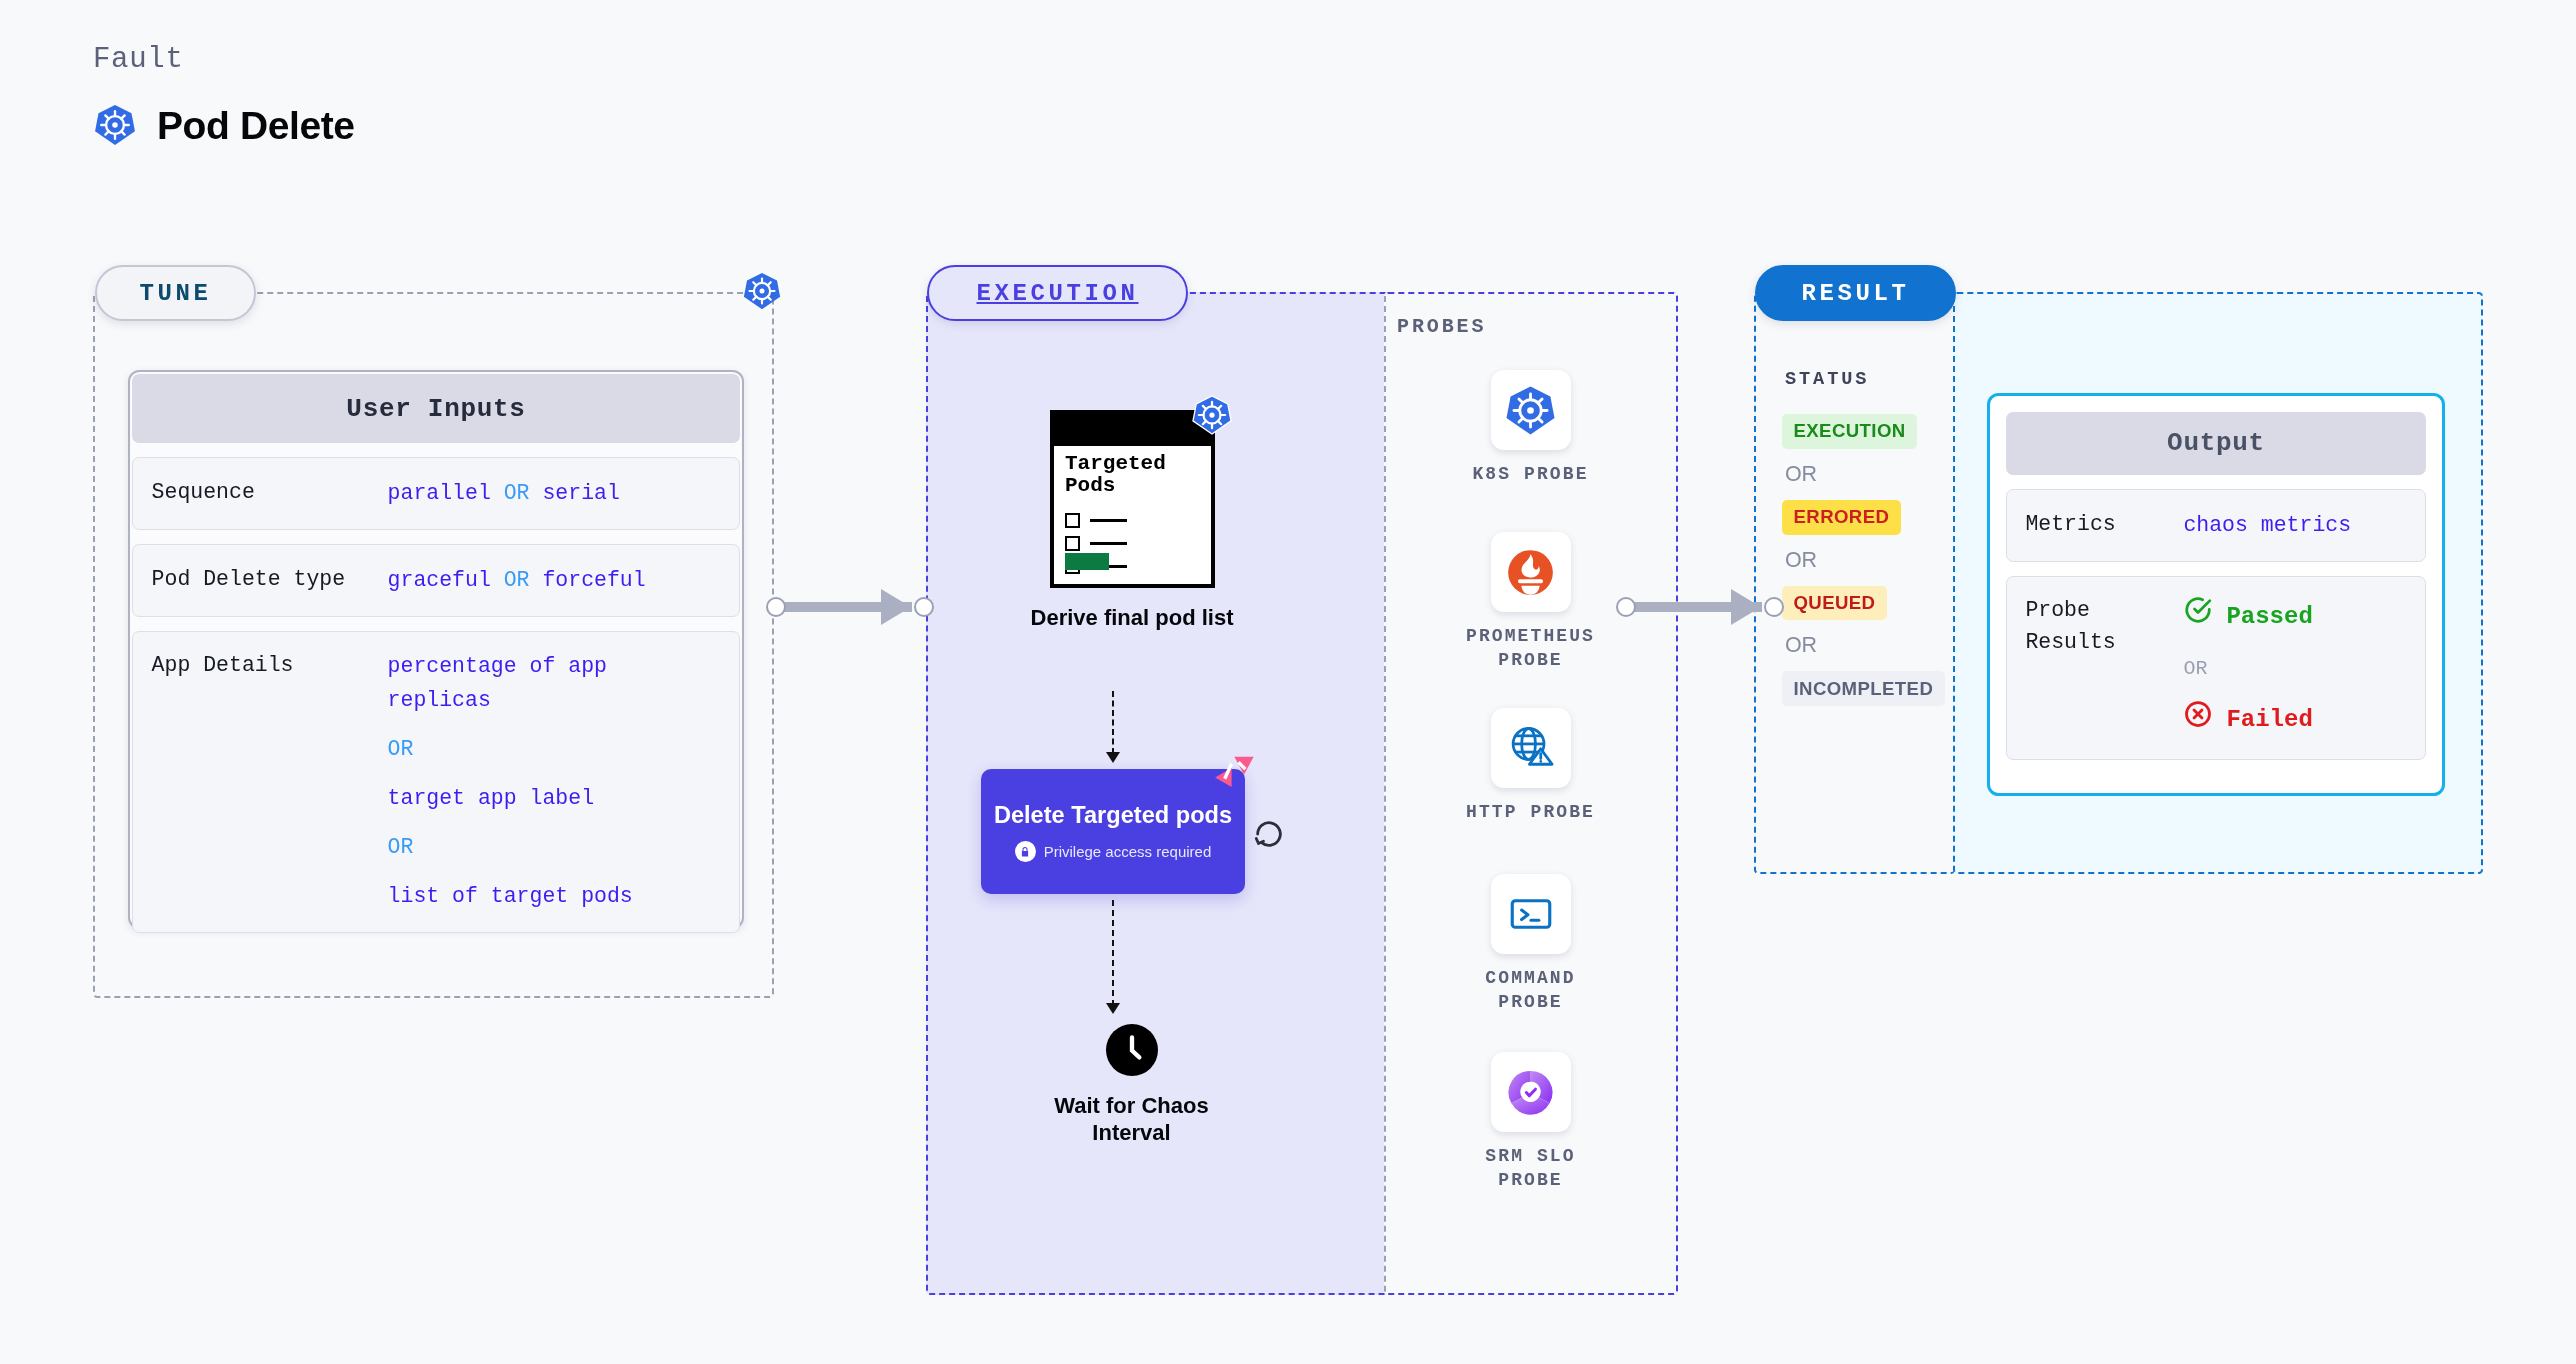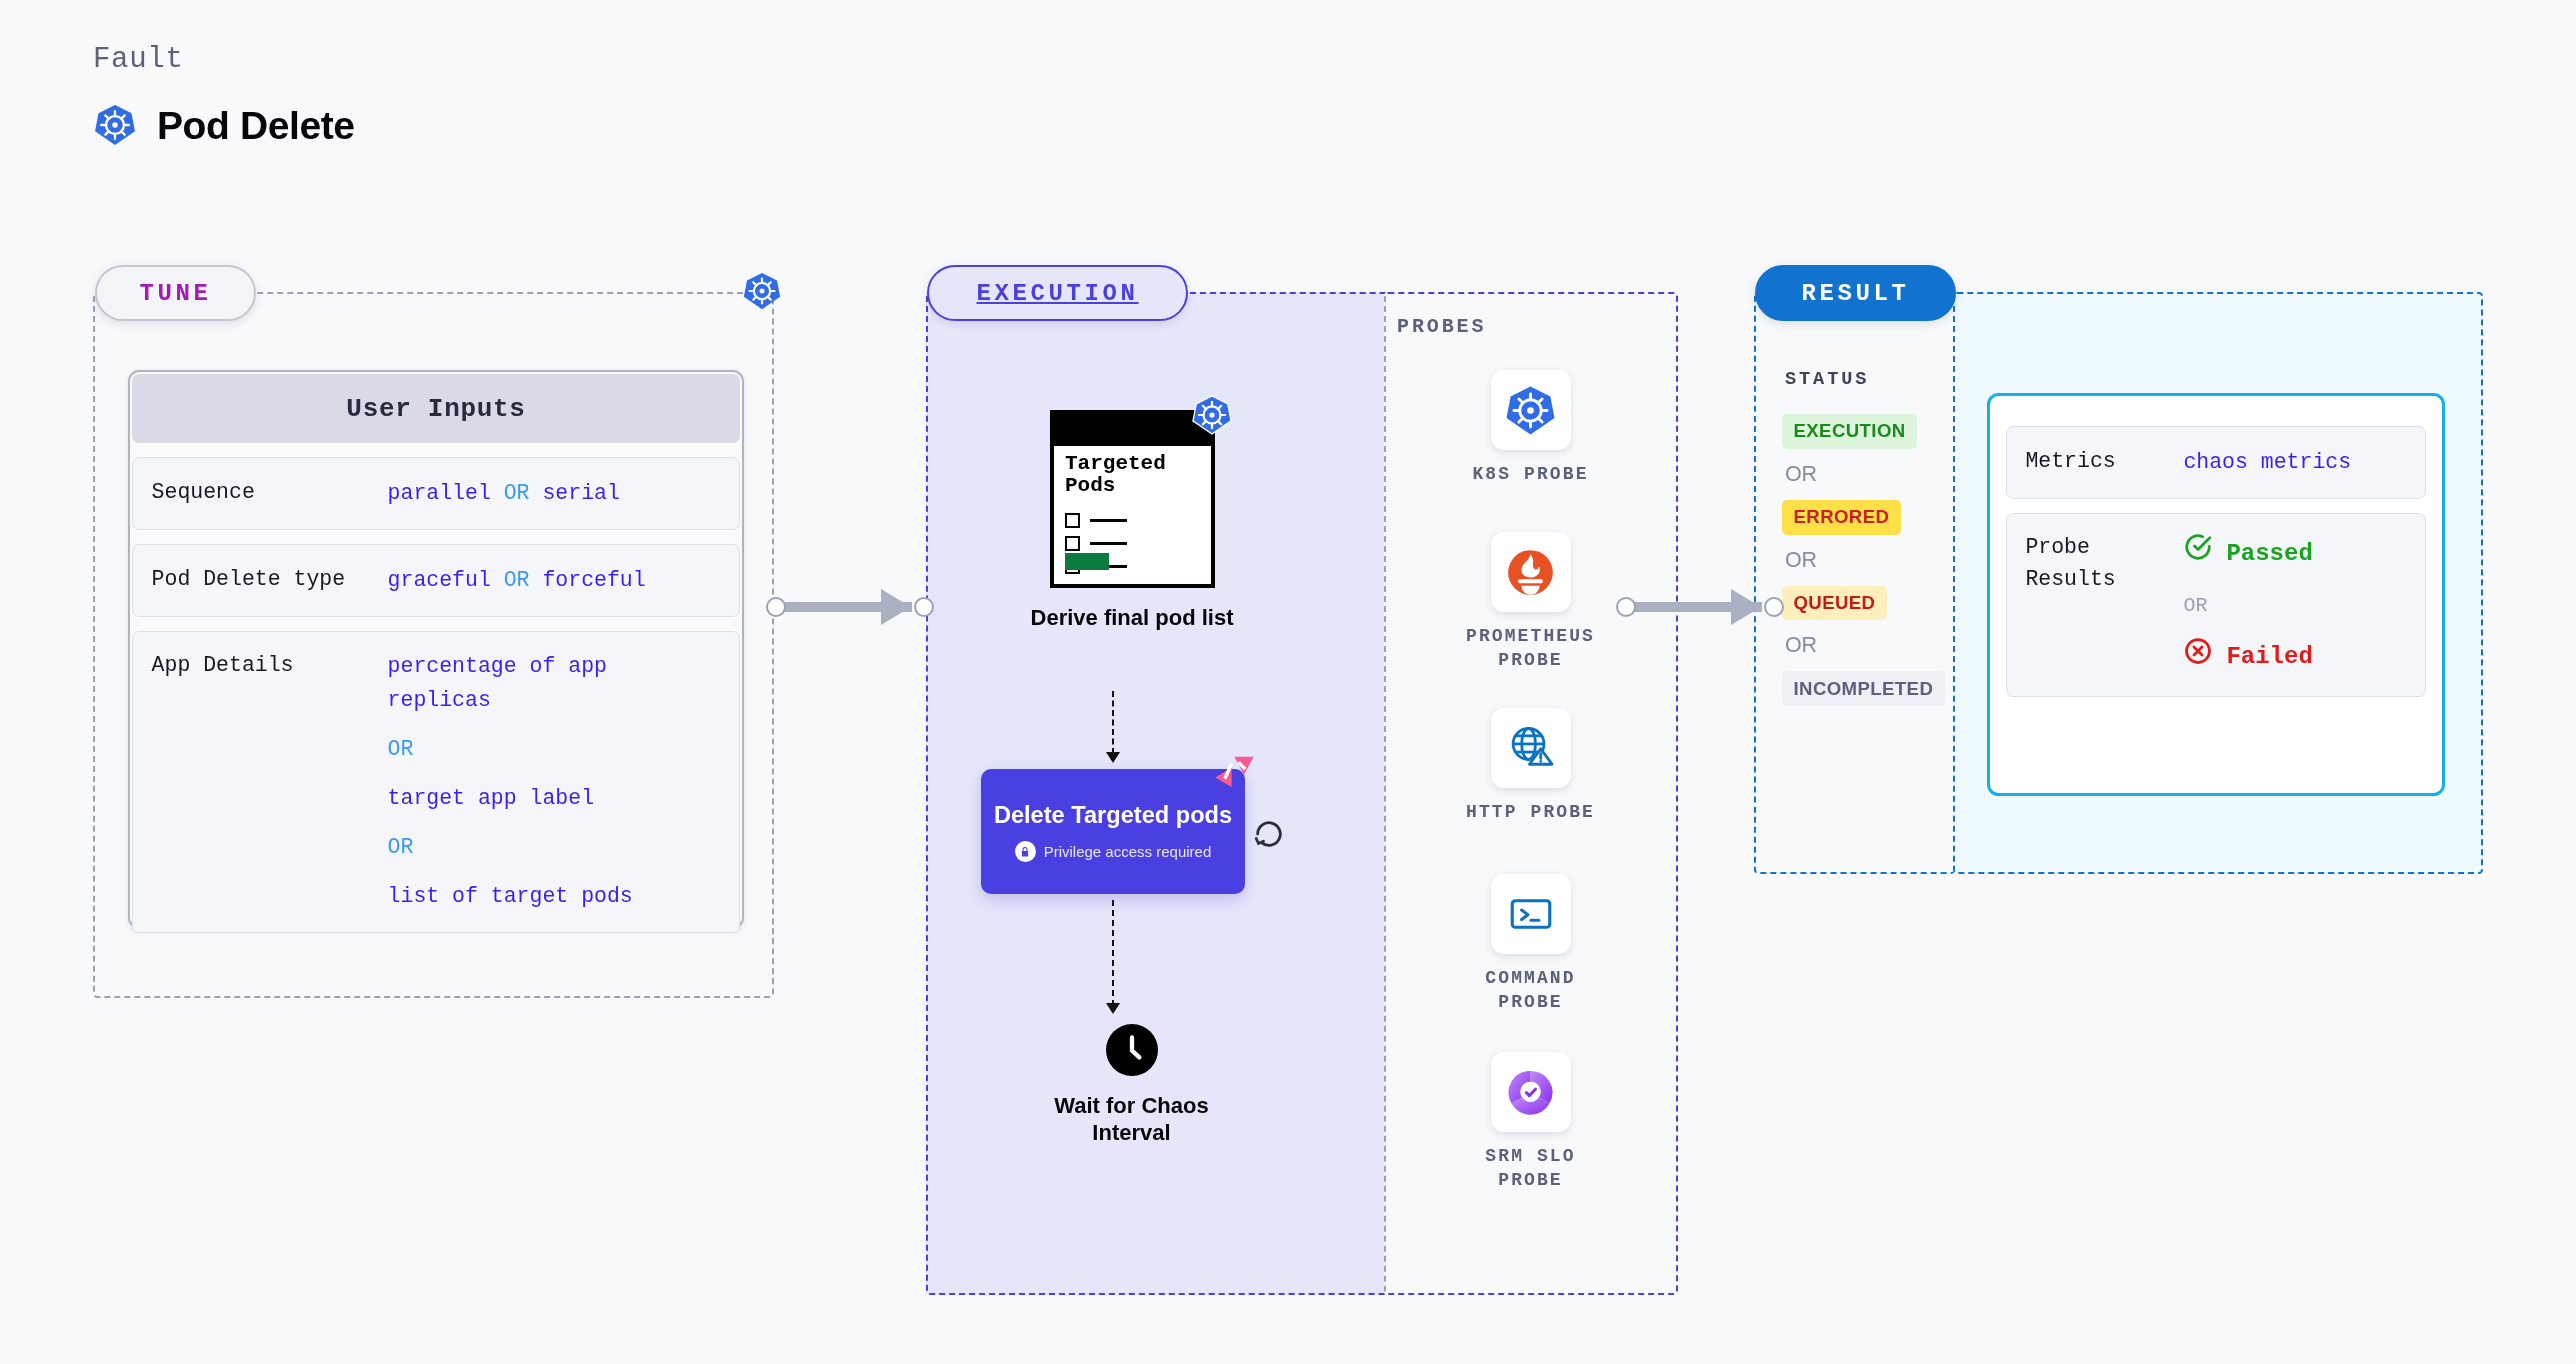--- a/index.html
+++ b/index.html
@@ -27,21 +27,21 @@
     border-radius: 33px;
     font-family: "Liberation Mono", monospace;
     font-weight: bold; letter-spacing: 3.6px;
     box-shadow: 0 2.9px 10px rgba(40,44,80,.13);
   }
 
   
   #tune-area { left: 93px; top: 292px; width: 681px; height: 706px;
     border: 2.5px dashed #9aa1b4; border-radius: 4.3px; background: #f8f9fb; }
   #tune-pill { left: 95px; top: 265px; width: 161px; height: 56px;
-    background: #f3f4f8; border: 2.1px solid #c3c7d4; color: #a21caf; font-size: 24px; }
+    background: #f3f4f8; border: 2.1px solid #c3c7d4; color: #0c4a6e; font-size: 24px; }
   #k8s-corner-badge { position: absolute; left: 742px; top: 271px; z-index: 7; }
 
   #user-inputs-card {
     position: absolute; left: 128px; top: 370px; width: 616px; height: 215px;
     background: #fbfbfd; border: 2.1px solid #aeb3c2; border-radius: 11.5px;
     box-shadow: 0 2.1px 7.2px rgba(40,44,80,.10);
     padding: 2px; height: auto;
   }
   #user-inputs-card { height: 559px; }
   .ui-header {
@@ -429,20 +429,21 @@
   <div><span class="status-badge" style="background:#ddf5dd;color:#1a8a1a;">EXECUTION</span></div>
   <div class="st-or">OR</div>
   <div><span class="status-badge" style="background:#fde047;color:#cc2020;">ERRORED</span></div>
   <div class="st-or">OR</div>
   <div><span class="status-badge" style="background:#fdeebc;color:#c01b1b;">QUEUED</span></div>
   <div class="st-or">OR</div>
   <div><span class="status-badge" style="background:#eef0f6;color:#5b6178;">INCOMPLETED</span></div>
 </div>
 
 <div id="output-card">
+  <div class="ui-header">Output</div>
   <div class="ui-row">
     <span class="k">Metrics</span>
     <span class="v">chaos metrics</span>
   </div>
   <div class="ui-row multi" style="min-height:165px;">
     <span class="k">Probe Results</span>
     <span class="v">
       <span class="pf-row">
         <span>
           <svg width="30" height="30" viewBox="0 0 24 24" fill="none" stroke="#18a321" stroke-width="2.2" stroke-linecap="round" stroke-linejoin="round">

